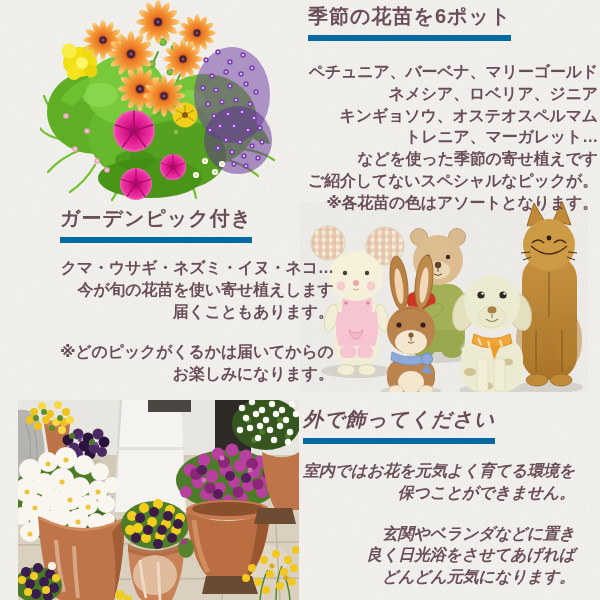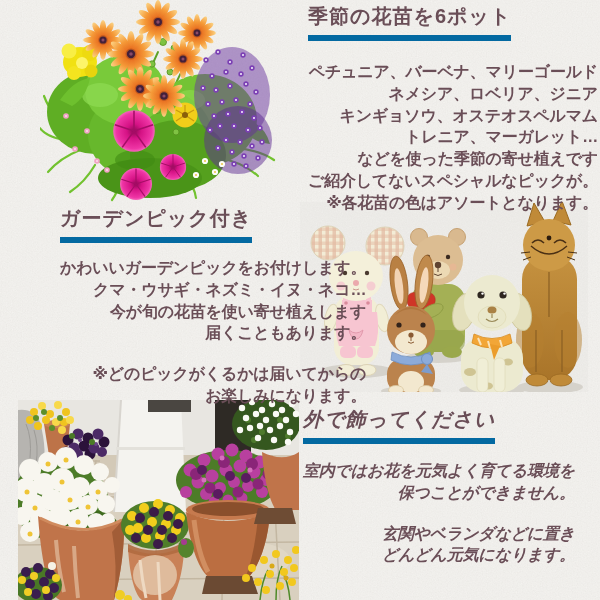--- a/index.html
+++ b/index.html
@@ -666,34 +666,34 @@
       <div>トレニア、マーガレット…</div>
       <div>などを使った季節の寄せ植えです</div>
       <div>ご紹介してないスペシャルなピックが。</div>
       <div>※各花苗の色はアソートとなります。</div>
     </div>
   </div>
 
   <div class="txt sec-picks">
     <div class="title">ガーデンピック付き</div>
     <div class="body">
-      <div>かわいいガーデンピックをお付けします。</div>
       <div>クマ・ウサギ・ネズミ・イヌ・ネコ…</div>
       <div>今が旬の花苗を使い寄せ植えします</div>
       <div>届くこともあります。</div>
       <div class="gap"></div>
       <div>※どのピックがくるかは届いてからの</div>
       <div>　お楽しみになります。</div>
     </div>
   </div>
 
   <div class="txt sec-outdoor">
     <div class="title">外で飾ってください</div>
     <div class="body">
       <div>室内ではお花を元気よく育てる環境を</div>
       <div>保つことができません。</div>
       <div class="gap"></div>
       <div>玄関やベランダなどに置き</div>
+      <div>良く日光浴をさせてあげれば</div>
       <div>どんどん元気になります。</div>
     </div>
   </div>
 
 </div>
 
 </body></html>

